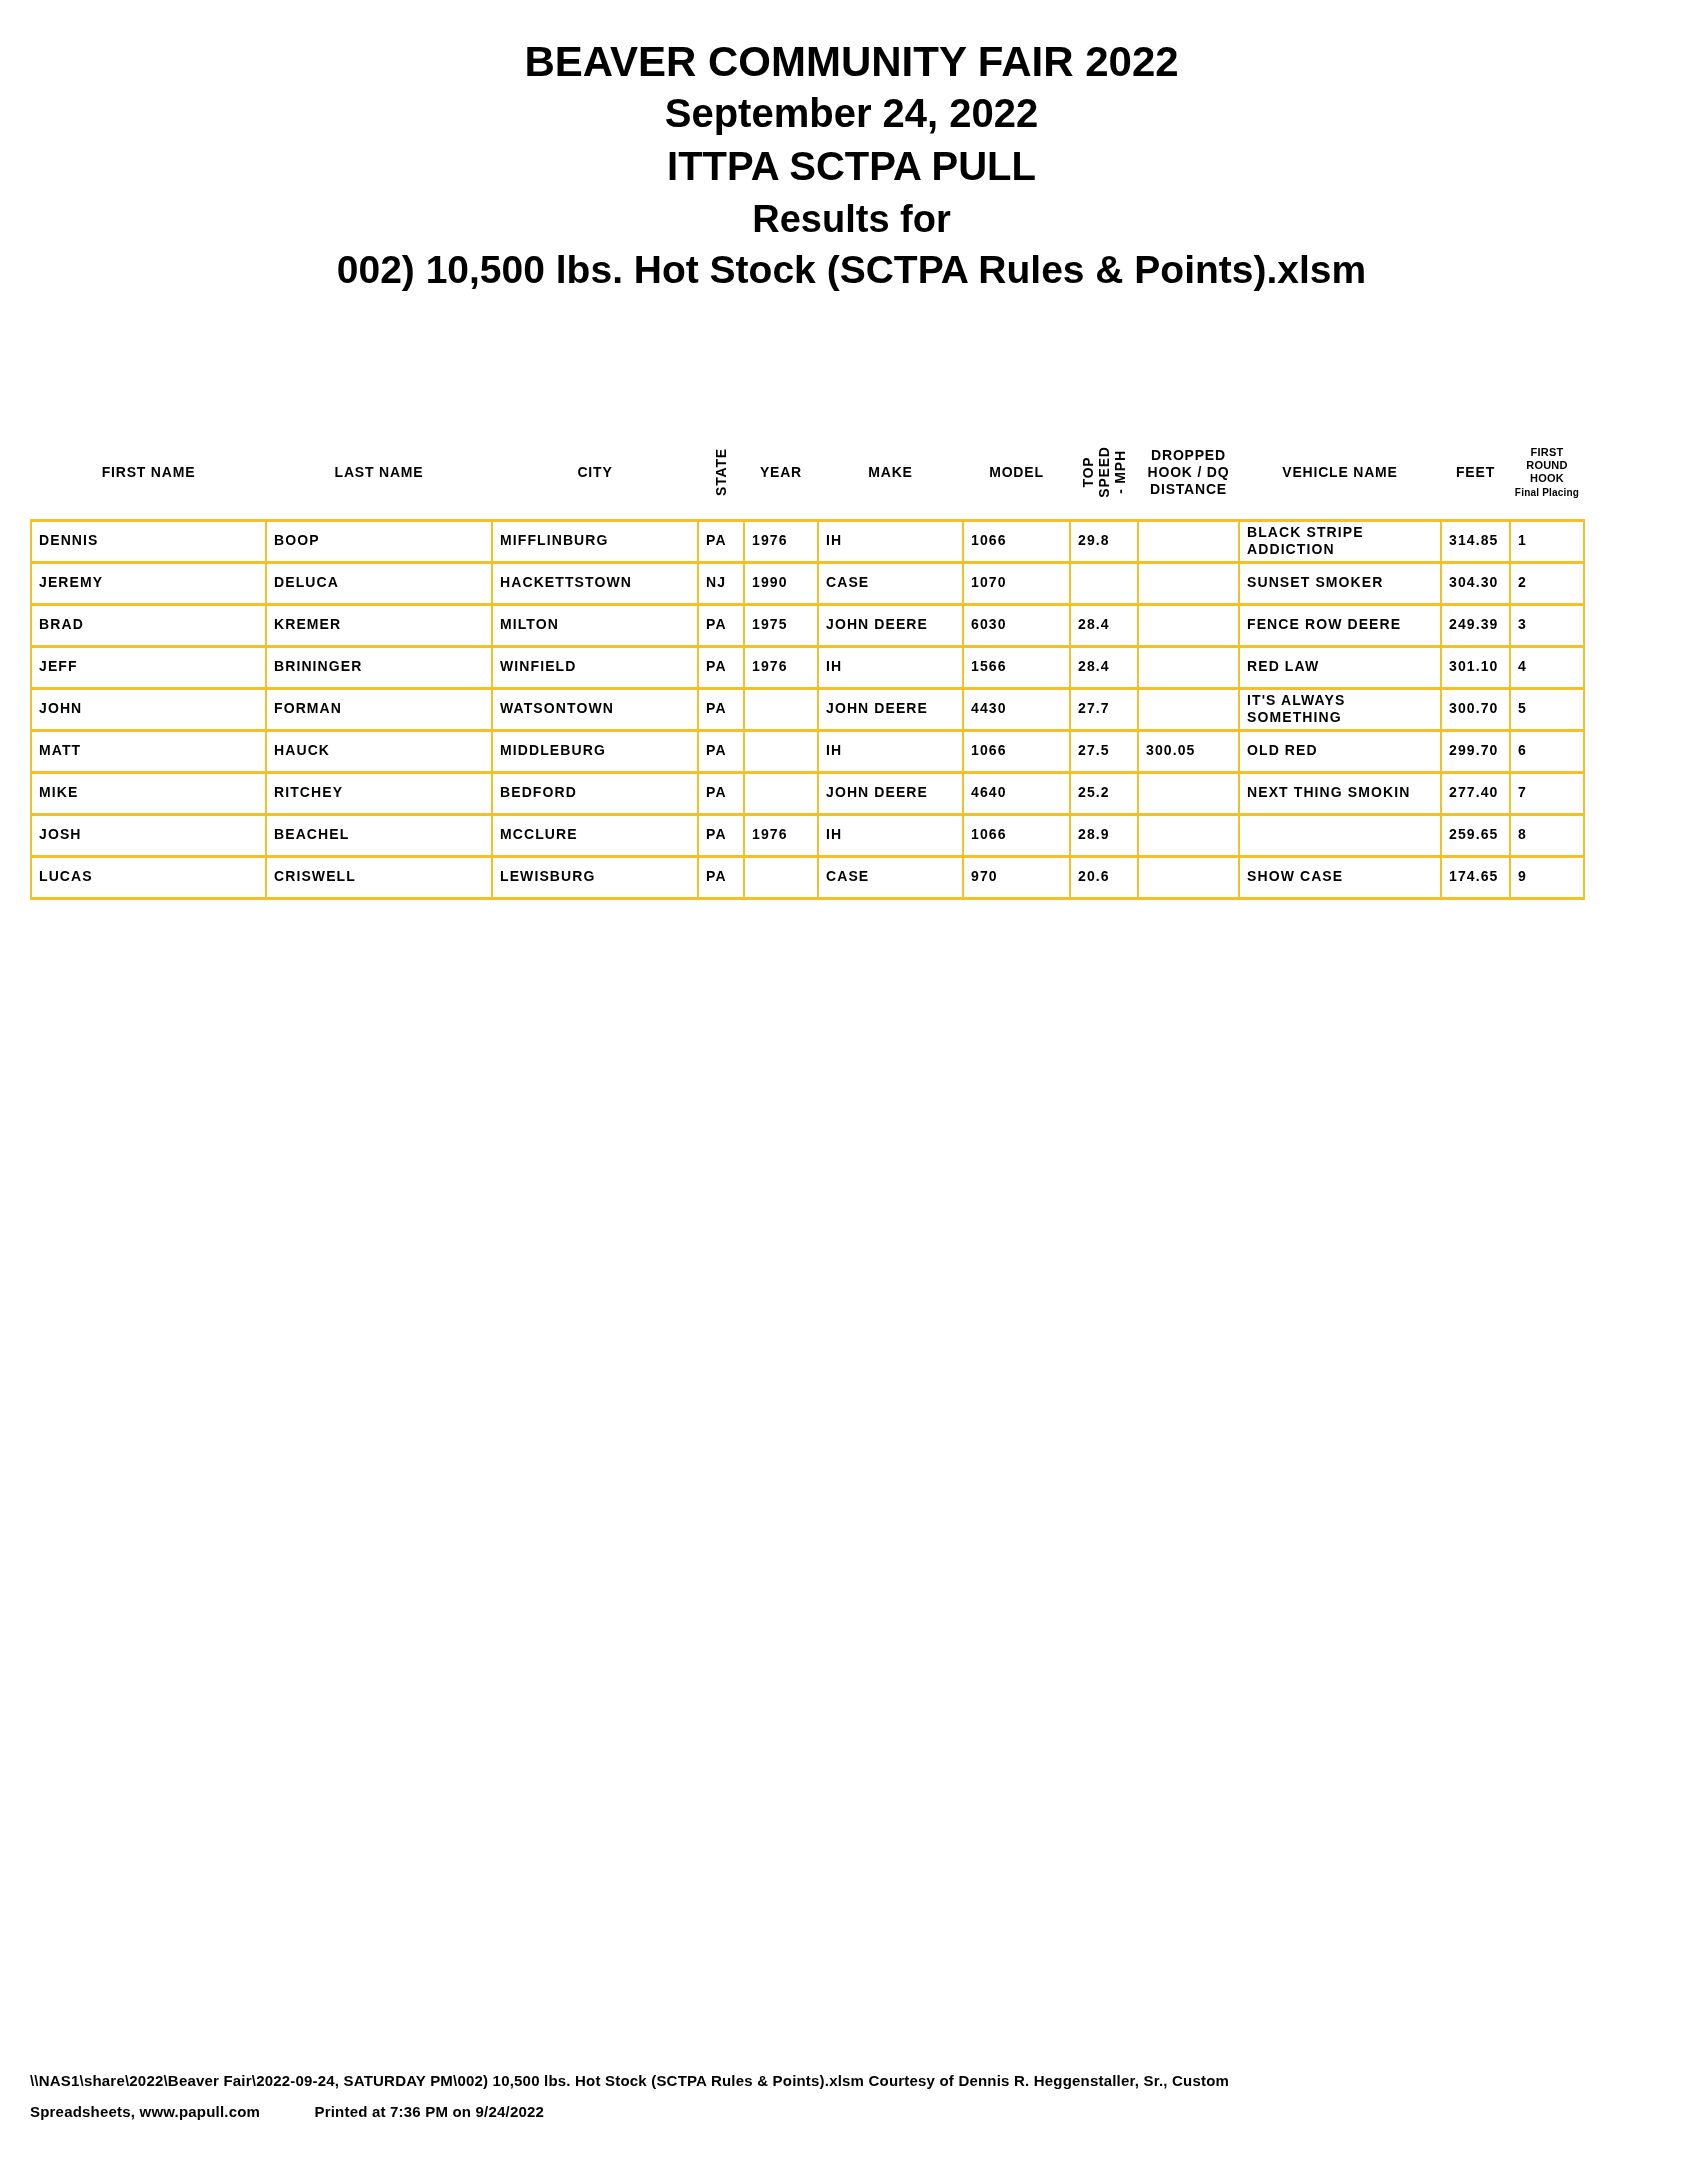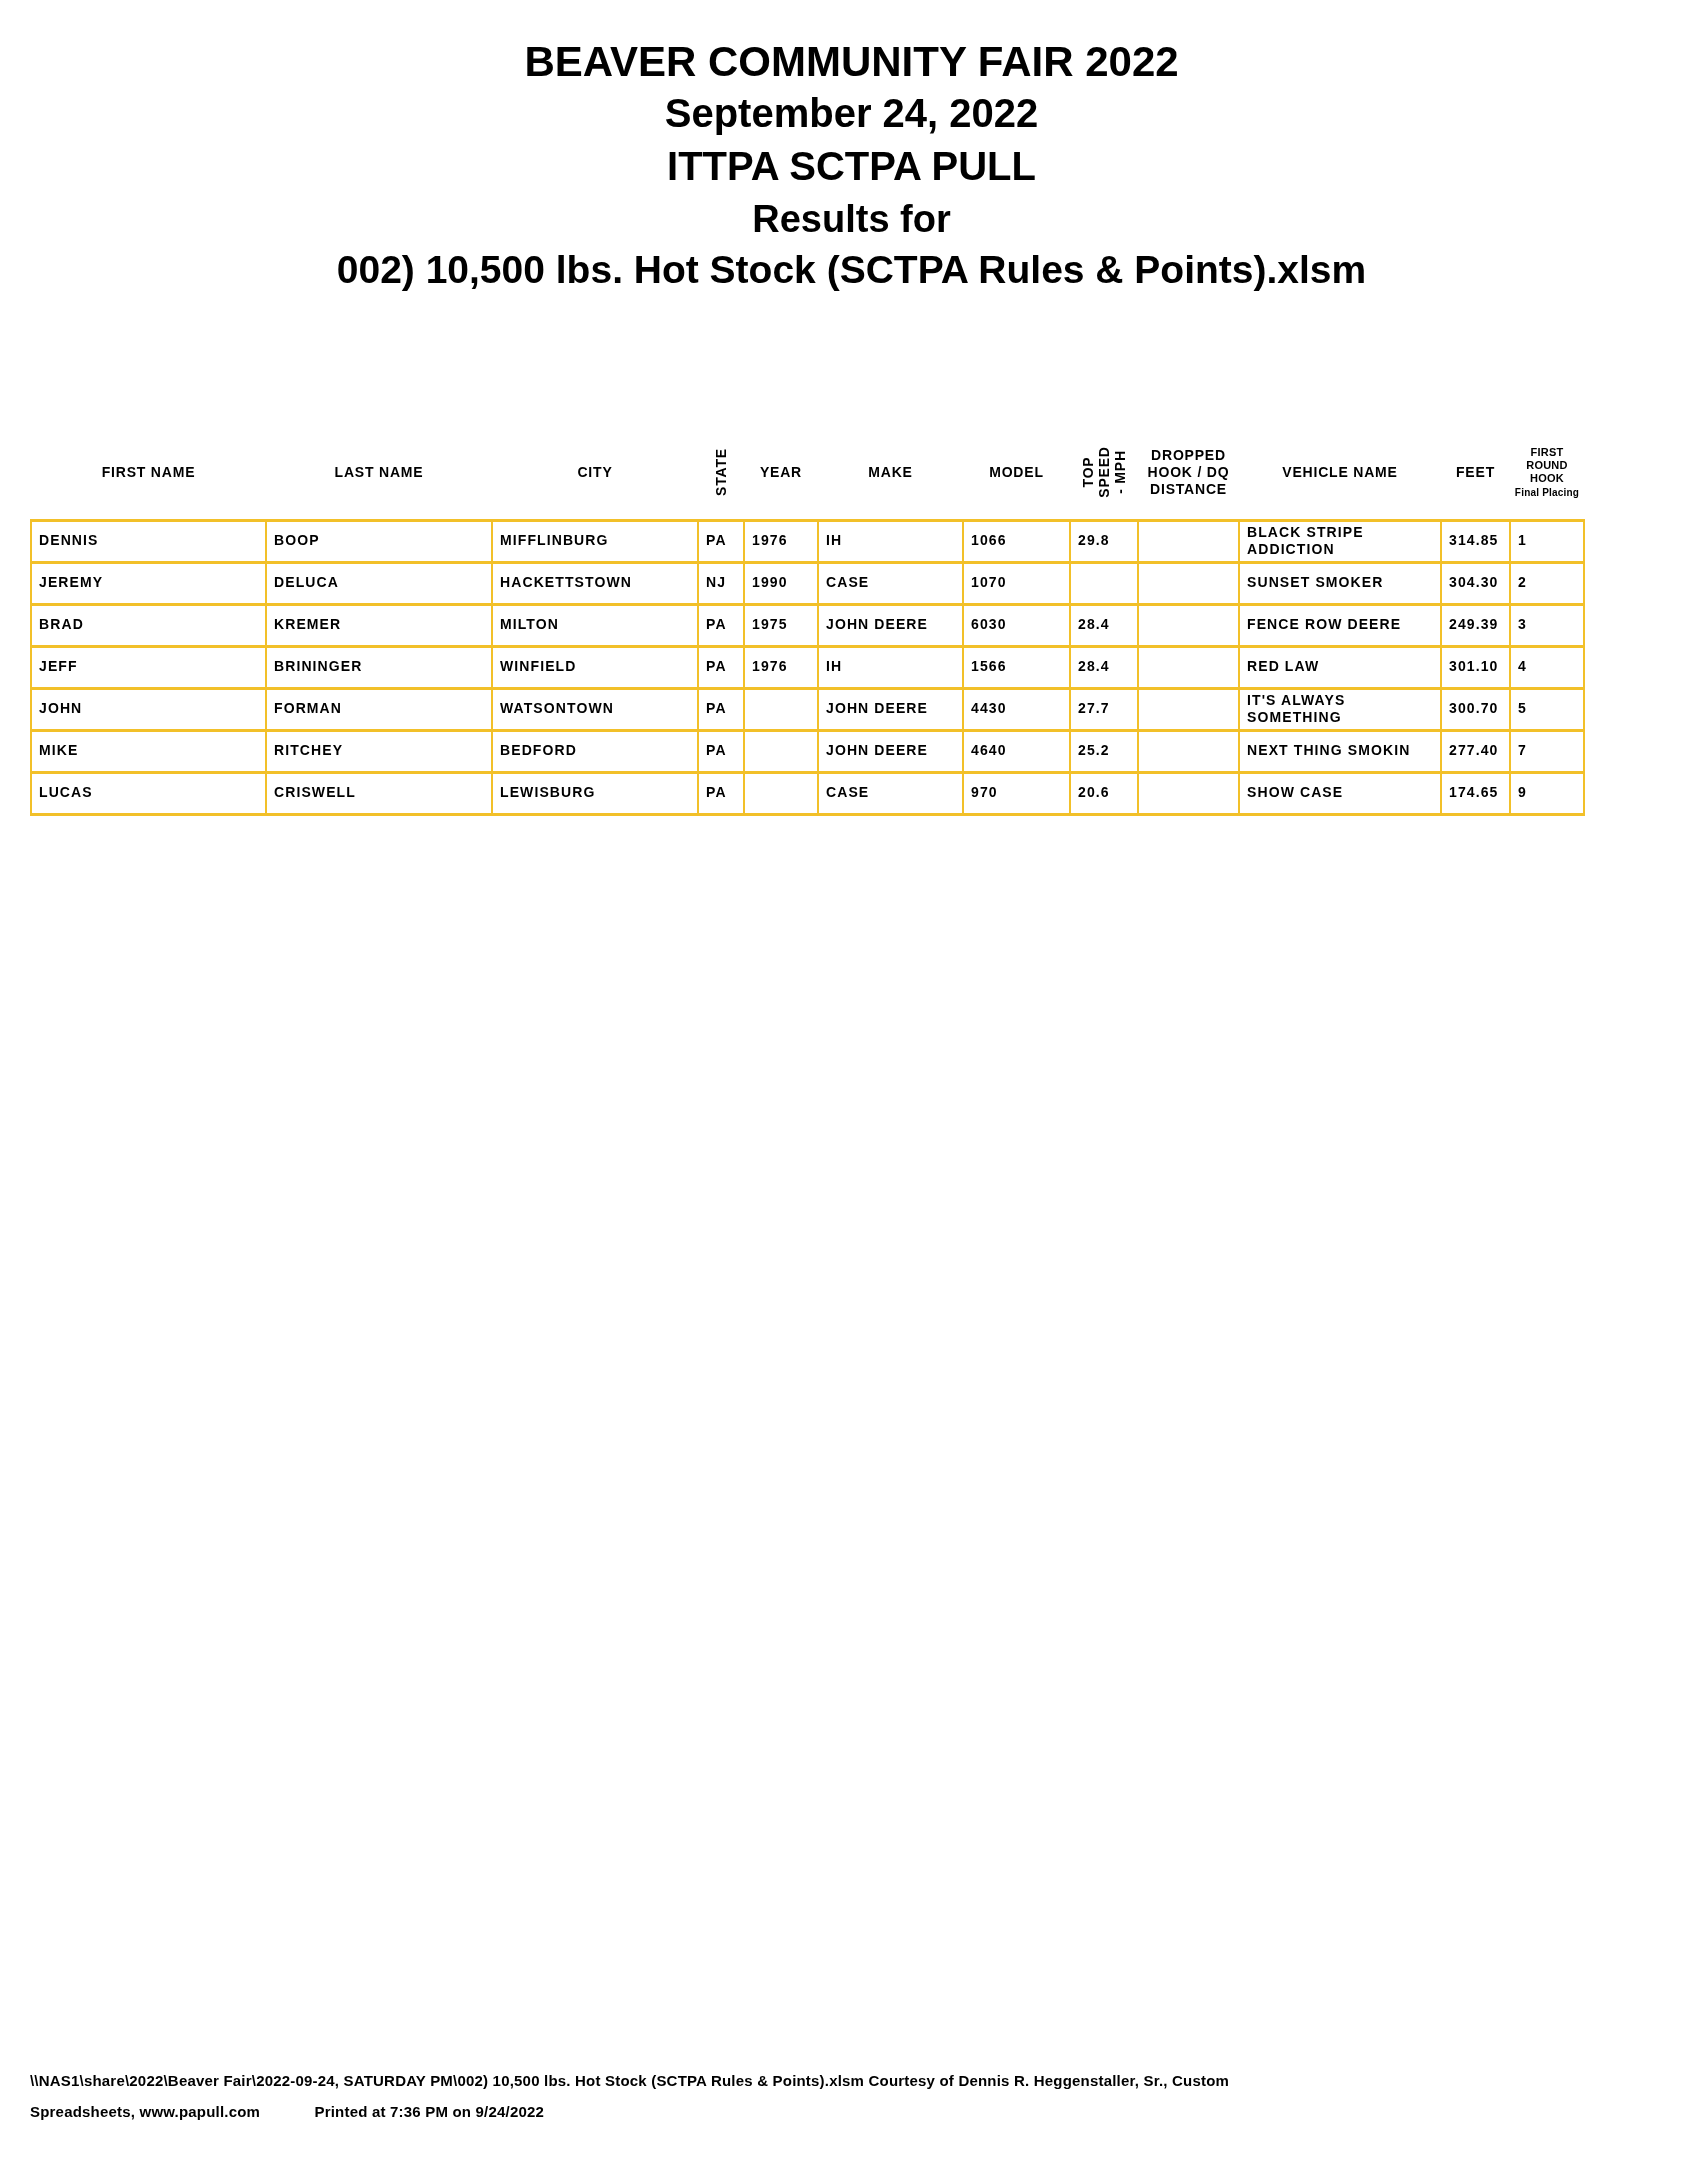--- a/index.html
+++ b/index.html
@@ -219,32 +219,60 @@
           <td class="col-make">JOHN DEERE</td>
           <td class="col-model">4430</td>
           <td class="col-top_speed">27.7</td>
           <td class="col-dropped"></td>
           <td class="col-vehicle">IT'S ALWAYS
 SOMETHING</td>
           <td class="col-feet">300.70</td>
           <td class="col-placing">5</td>
         </tr>
         <tr>
+          <td class="col-first_name">MATT</td>
+          <td class="col-last_name">HAUCK</td>
+          <td class="col-city">MIDDLEBURG</td>
+          <td class="col-state">PA</td>
+          <td class="col-year"></td>
+          <td class="col-make">IH</td>
+          <td class="col-model">1066</td>
+          <td class="col-top_speed">27.5</td>
+          <td class="col-dropped">300.05</td>
+          <td class="col-vehicle">OLD RED</td>
+          <td class="col-feet">299.70</td>
+          <td class="col-placing">6</td>
+        </tr>
+        <tr>
           <td class="col-first_name">MIKE</td>
           <td class="col-last_name">RITCHEY</td>
           <td class="col-city">BEDFORD</td>
           <td class="col-state">PA</td>
           <td class="col-year"></td>
           <td class="col-make">JOHN DEERE</td>
           <td class="col-model">4640</td>
           <td class="col-top_speed">25.2</td>
           <td class="col-dropped"></td>
           <td class="col-vehicle">NEXT THING SMOKIN</td>
           <td class="col-feet">277.40</td>
           <td class="col-placing">7</td>
+        </tr>
+        <tr>
+          <td class="col-first_name">JOSH</td>
+          <td class="col-last_name">BEACHEL</td>
+          <td class="col-city">MCCLURE</td>
+          <td class="col-state">PA</td>
+          <td class="col-year">1976</td>
+          <td class="col-make">IH</td>
+          <td class="col-model">1066</td>
+          <td class="col-top_speed">28.9</td>
+          <td class="col-dropped"></td>
+          <td class="col-vehicle"></td>
+          <td class="col-feet">259.65</td>
+          <td class="col-placing">8</td>
         </tr>
         <tr>
           <td class="col-first_name">LUCAS</td>
           <td class="col-last_name">CRISWELL</td>
           <td class="col-city">LEWISBURG</td>
           <td class="col-state">PA</td>
           <td class="col-year"></td>
           <td class="col-make">CASE</td>
           <td class="col-model">970</td>
           <td class="col-top_speed">20.6</td>

